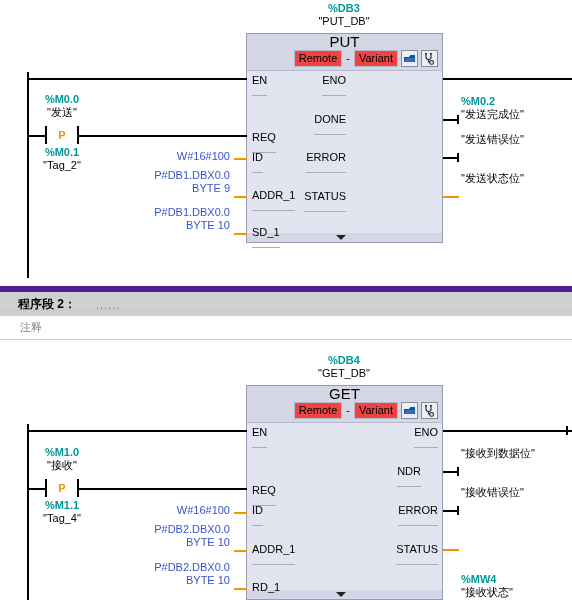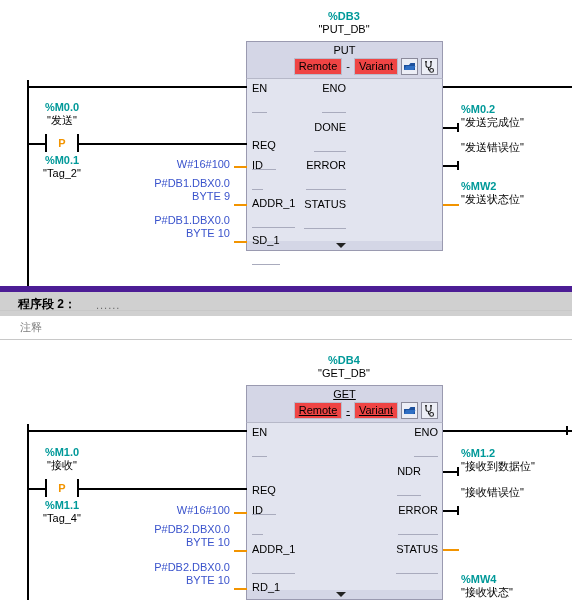--- a/index.html
+++ b/index.html
@@ -112,21 +112,21 @@
   }
   .fb-head {
     position: absolute;
     box-sizing: border-box;
     background: #d4d6e6;
     border: 1px solid #9a9ab0;
     border-bottom: 1px solid #b6b8c8;
   }
   .fb-title {
     text-align: center;
-    font-size: 11px;
+    font-size: 15px;
     color: #000000;
     line-height: 14px;
     padding-top: 1px;
   }
   .fb-sub {
     display: flex;
     align-items: center;
     justify-content: flex-end;
     gap: 3px;
     padding: 0 4px 0 0;
@@ -162,21 +162,21 @@
   .fb-instance .dbname { color: #000000; font-size: 11px; display:block; }
 
   
   .pin {
     position: absolute;
     font-size: 11px;
     color: #000000;
     line-height: 12px;
     white-space: nowrap;
     border-bottom: 1px solid #a9abbd;
-    padding-bottom: 18px;
+    padding-bottom: 9px;
   }
   .pin.out { text-align: right; }
 
   .fb-footer {
     position: absolute;
     left: 0; right: 0; bottom: 0;
     height: 9px;
     background: #d4d6e6;
   }
   .tri {
@@ -224,21 +224,21 @@
     position: absolute;
     left: 0; width: 572px; height: 1px;
     background: #c8c8c8;
   }
 </style>
 </head>
 <body>
 
 <div class="page">
 
-  <div class="network" style="position:absolute; left:0; top:8px; width:480px; height:278px;">
+  <div class="network" style="position:absolute; left:0; top:0; width:480px; height:278px;">
 
     <div class="fb-instance" style="left:246px; top:2px; width:196px;">
       <span class="db">%DB3</span>
       <span class="dbname">"PUT_DB"</span>
     </div>
 
     <div class="fb-head" style="left:246px; top:33px; width:197px; height:38px;">
       <div class="fb-title">PUT</div>
       <div class="fb-sub">
         <span class="chip">Remote</span>
@@ -327,41 +327,40 @@
     </div>
 
     <div class="rung" style="left:443px; top:157px; width:16px;"></div>
     <div class="term-tick" style="left:457px; top:153px;"></div>
     <div class="operand left-anchor" style="left:461px; top:133px; width:110px;">
       <span class="sym">"发送错误位"</span>
     </div>
 
     <div class="rung-orange" style="left:443px; top:196px; width:16px;"></div>
     <div class="operand left-anchor" style="left:461px; top:172px; width:110px;">
-      <span class="addr">%MW2</span>
       <span class="sym">"发送状态位"</span>
     </div>
   </div>
 
   <div class="nw-band" style="top:286px;">
     <span class="nw-band-title">程序段 2：</span>
     <span class="nw-band-dots" style="left:96px;">......</span>
   </div>
   <div class="sep-line" style="top:310px;"></div>
   <div class="nw-comment" style="top:320px;">注释</div>
   <div class="sep-line" style="top:339px;"></div>
 
   <div class="network" style="position:absolute; left:0; top:340px; width:572px; height:260px;">
 
     <div class="fb-instance" style="left:246px; top:14px; width:196px;">
       <span class="db">%DB4</span>
       <span class="dbname">"GET_DB"</span>
     </div>
 
-    <div class="fb-head" style="left:246px; top:45px; width:197px; height:38px;text-decoration:underline;">
+    <div class="fb-head" style="left:246px; top:45px; width:197px; height:38px;">
       <div class="fb-title">GET</div>
       <div class="fb-sub">
         <span class="chip">Remote</span>
         <span class="dash">-</span>
         <span class="chip">Variant</span>
         <span class="iconbtn">
           <svg width="13" height="13" viewBox="0 0 13 13">
             <path d="M1 10 L1 5 L6 5 L7.5 3 L12 3 L12 10 Z" fill="#1b4f9c"></path>
             <path d="M1 10 L3 6 L12.5 6 L10.5 10 Z" fill="#2f6fc4"></path>
           </svg>
@@ -432,21 +431,20 @@
       <span style="display:block;">BYTE 10</span>
     </div>
     <div class="rung-orange" style="left:234px; top:248px; width:13px;"></div>
 
     <div class="rung" style="left:443px; top:90px; width:129px;"></div>
     <div class="term-tick" style="left:566px; top:86px;"></div>
 
     <div class="rung" style="left:443px; top:131px; width:16px;"></div>
     <div class="term-tick" style="left:457px; top:127px;"></div>
     <div class="operand left-anchor" style="left:461px; top:107px; width:110px;">
-      <span class="addr">%M1.2</span>
       <span class="sym">"接收到数据位"</span>
     </div>
 
     <div class="rung" style="left:443px; top:170px; width:16px;"></div>
     <div class="term-tick" style="left:457px; top:166px;"></div>
     <div class="operand left-anchor" style="left:461px; top:146px; width:110px;">
       <span class="sym">"接收错误位"</span>
     </div>
 
     <div class="rung-orange" style="left:443px; top:209px; width:16px;"></div>

